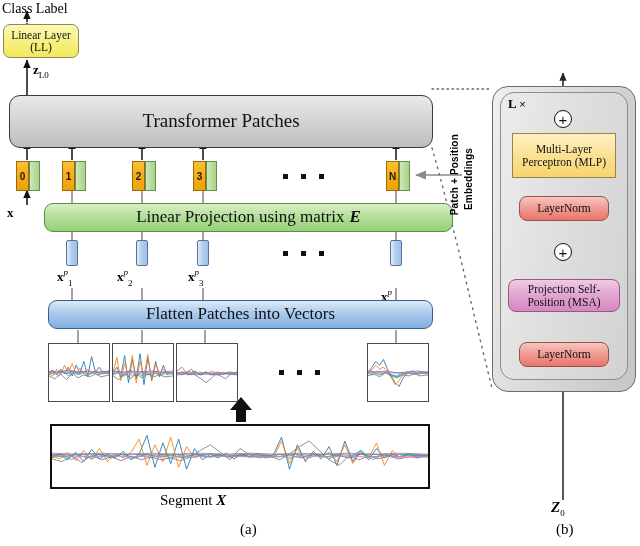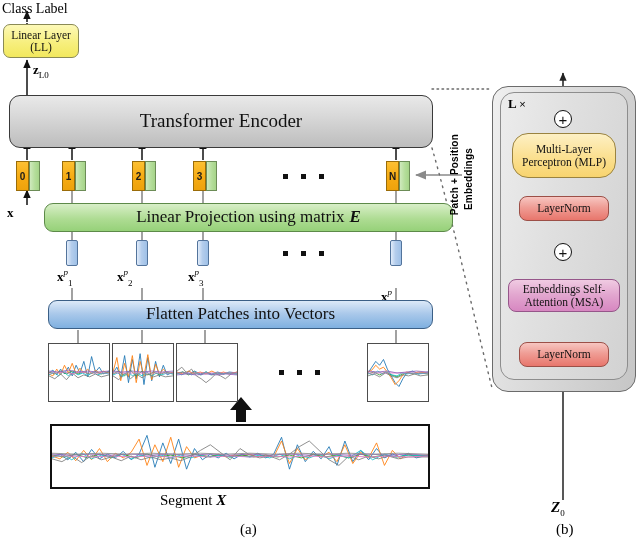--- a/index.html
+++ b/index.html
@@ -56,21 +56,21 @@
     position:absolute;
     box-sizing:border-box;
     border:1.2px solid #8d8d8d;
     border-radius:14px;
     background:linear-gradient(100deg,#ececec 0%,#e0e0e0 40%,#d2d2d2 100%);
   }
   .box-mlp{
     background:linear-gradient(180deg,#fdf0c4 0%,#fbe194 50%,#f8d46f 100%);
     border-color:#9a8340;
     font-size:11.5px;
-    border-radius:16px;
+    border-radius:0;
     font-family:Liberation Serif, serif;
   }
   .box-ln{
     background:linear-gradient(180deg,#f7c6c1 0%,#ef9d95 45%,#e8766c 100%);
     border-color:#9c4f47;
     font-size:11.5px;
     border-radius:8px;
   }
   .box-msa{
     background:linear-gradient(180deg,#f0cbe2 0%,#e2a6cf 48%,#d787c1 100%);
@@ -245,21 +245,21 @@
   <div class="box box-ll" style="left:3px;top:24px;width:76px;height:34px;flex-direction:column;">
     <span>Linear Layer</span>
     <span>(LL)</span>
   </div>
 
   <div class="lbl" style="left:33px;top:60px;">
     <span class="lbl-math">z</span><sub class="lbl-sub">L0</sub>
   </div>
 
   <div class="box box-encoder" style="left:9px;top:95px;width:424px;height:53px;">
-    <span>Transformer Encoder</span>
+    <span>Transformer Patches</span>
   </div>
 
   <div class="tok">
     <div class="tok-orange" style="left:16px;top:161px;width:13px;height:30px;">
         <span>0</span>
       </div>
     <div class="tok-green" style="left:29px;top:161px;width:11px;height:30px;"></div>
   </div>
   <div class="tok">
     <div class="tok-orange" style="left:62px;top:161px;width:13px;height:30px;">
@@ -432,22 +432,22 @@
 
   <div class="box box-ln" style="left:519px;top:196px;width:90px;height:25px;">
     <span>LayerNorm</span>
   </div>
 
   <div class="plus" style="left:554px;top:243px;">
     <span>+</span>
   </div>
 
   <div class="box box-msa" style="left:508px;top:279px;width:112px;height:33px;flex-direction:column;">
-    <span>Embeddings Self-</span>
-    <span>Attention (MSA)</span>
+    <span>Projection Self-</span>
+    <span>Position (MSA)</span>
   </div>
 
   <div class="box box-ln" style="left:519px;top:342px;width:90px;height:25px;">
     <span>LayerNorm</span>
   </div>
 
   <div class="lbl" style="left:551px;top:498px;">
     <span class="lbl-math" style="font-style:italic;font-size:15px;">Z</span><sub class="lbl-sub">0</sub>
   </div>
 

